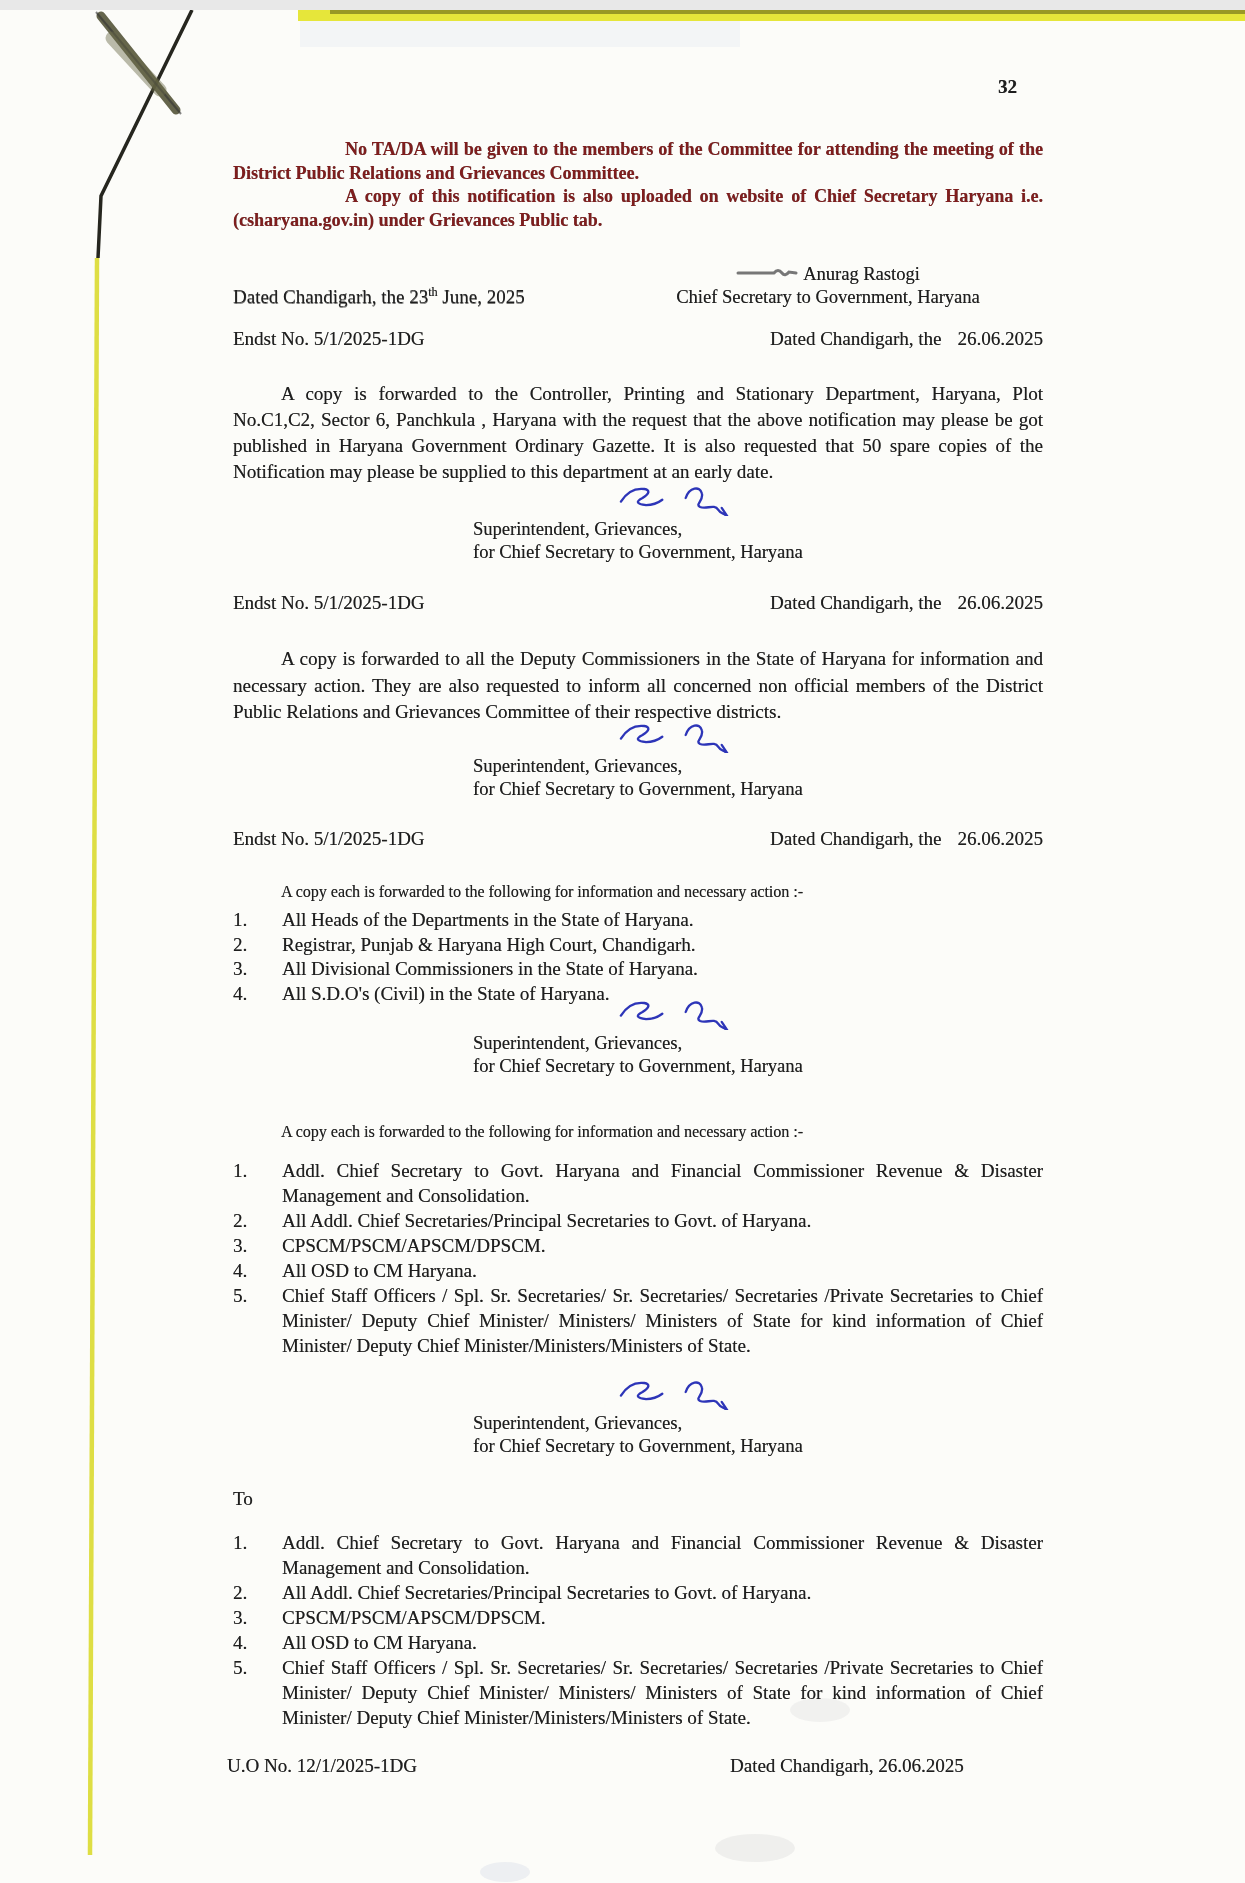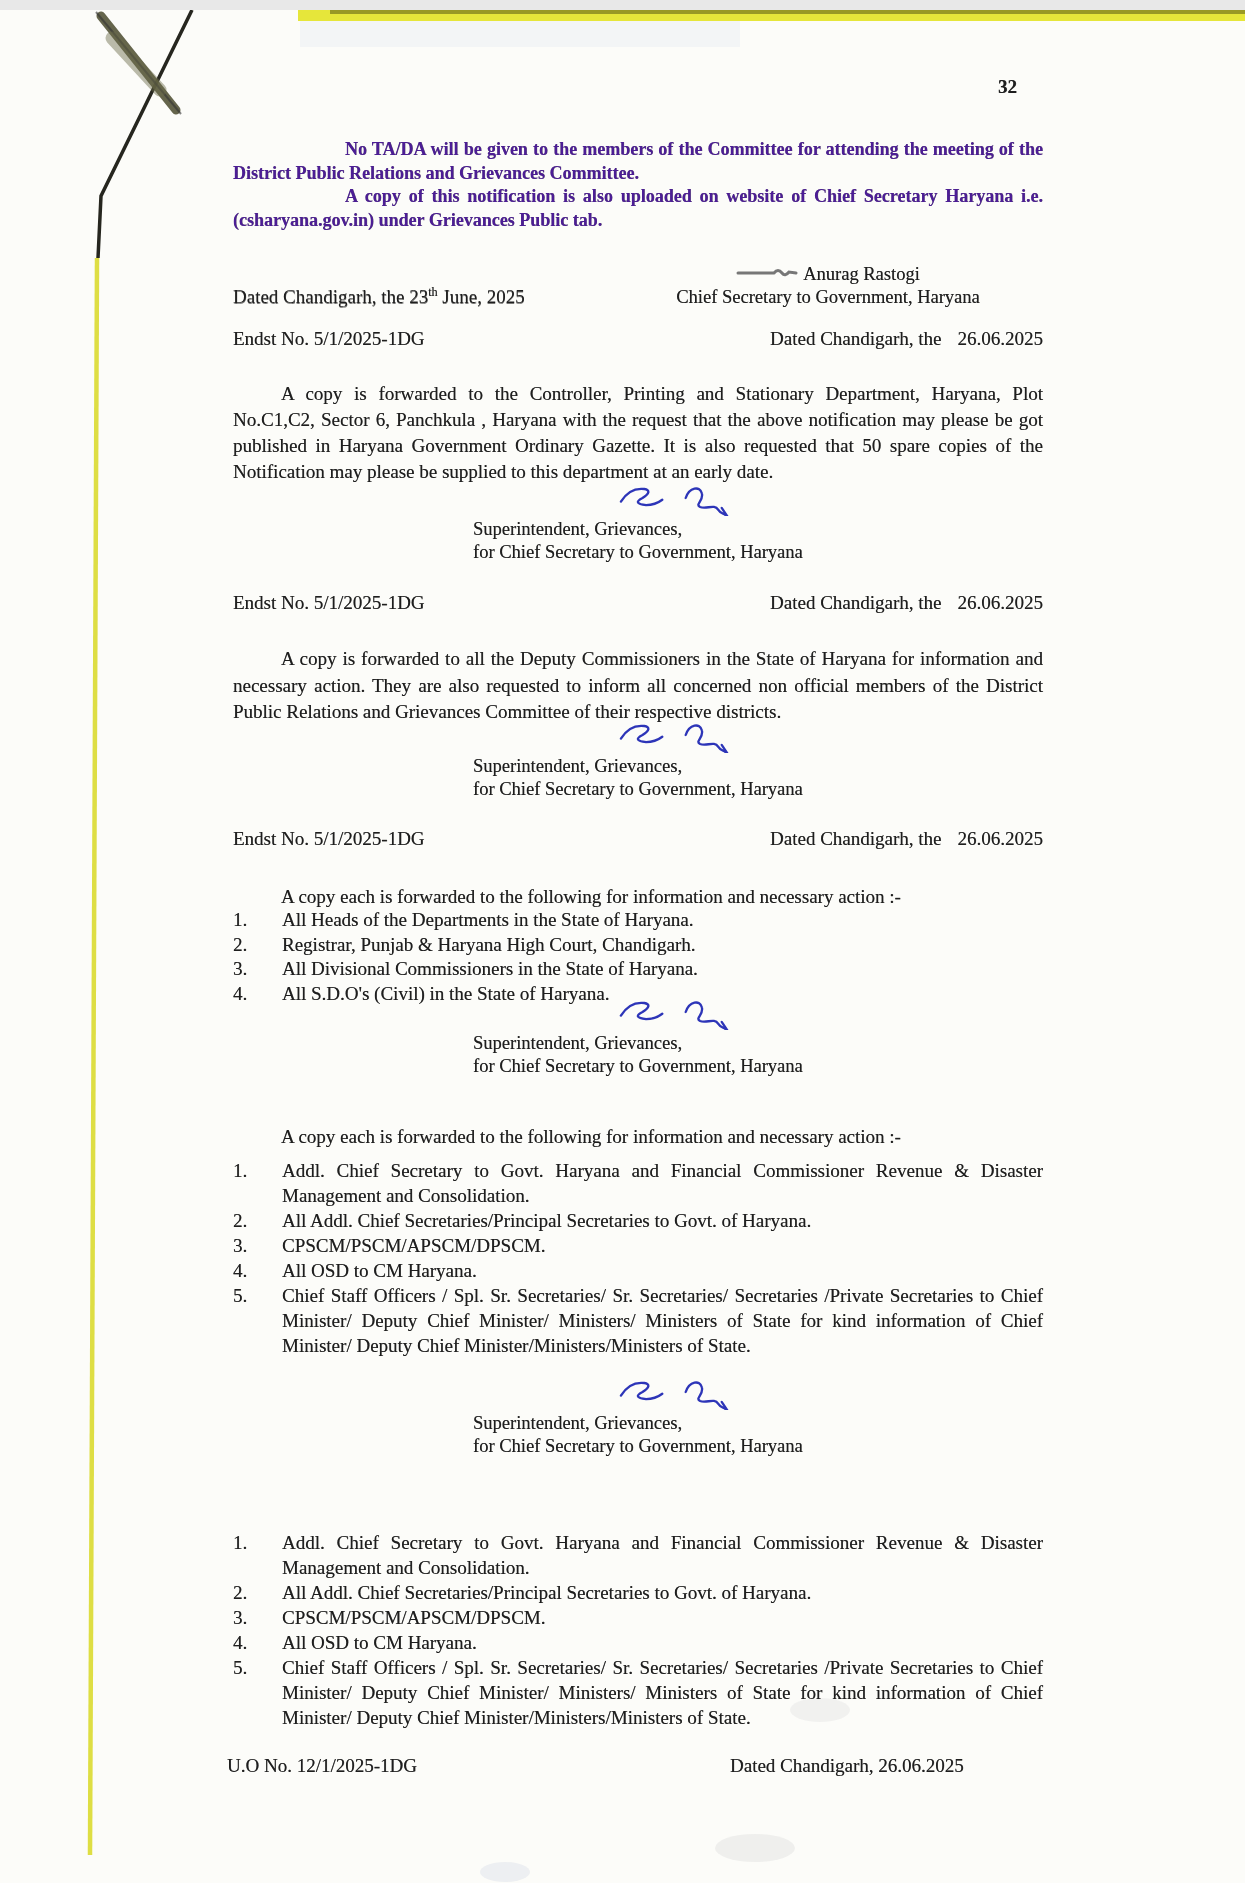--- a/index.html
+++ b/index.html
@@ -6,32 +6,32 @@
   .page{
     position:relative;width:1245px;height:1883px;margin:10px auto;
     background:#fcfcf9;overflow:hidden;
     font-family:Liberation Serif, serif;color:#1e1e1e;
     text-shadow:0.2px 0.2px 0.35px rgba(10,10,10,.55);
   }
   .overlay{position:absolute;left:0;top:0;pointer-events:none;}
   .page-number{position:absolute;top:66px;left:998px;font-size:19px;font-weight:bold;}
   .content{position:absolute;left:233px;top:0;width:810px;height:1883px;}
   .sec{position:absolute;left:0;width:810px;}
-  .intro{top:128px;font-size:18px;font-weight:bold;line-height:23.5px;color:#4c1d95;}
+  .intro{top:128px;font-size:18px;font-weight:bold;line-height:23.5px;color:#7f1d1d;}
   .intro p{margin:0;text-indent:112px;text-align:justify;}
   .sign-row{top:253px;height:60px;}
   .dated-left{position:absolute;top:22px;left:0;font-size:19px;}
   .signatory{position:absolute;top:0;left:430px;width:330px;text-align:center;font-size:18.5px;line-height:23px;}
   .pen-dash{vertical-align:2px;margin-right:5px;}
   .endst-row{display:flex;justify-content:space-between;font-size:19px;}
   .e1{top:318px;} .e2{top:582px;} .e3{top:818px;}
   .endst-date span.d{margin-left:16px;}
   .para{font-size:19px;line-height:26px;text-align:justify;text-indent:48px;}
   .p1{top:352px;} .p2{top:617px;line-height:26.5px;}
-  .copyline{font-size:19px;text-indent:48px;}
+  .copyline{font-size:16px;text-indent:48px;}
   .c1{top:857px;} .c2{top:1097px;}
   .sigblock{position:absolute;left:240px;width:420px;font-size:18.5px;line-height:22.5px;}
   .s1{top:470px;} .s2{top:707px;} .s3{top:984px;} .s4{top:1364px;}
   .sigblock svg{display:block;margin:0 auto 2px auto;}
   .list{font-size:19px;}
   .l1{top:898px;line-height:24.6px;} .l2{top:1148px;line-height:25px;} .l3{top:1520px;line-height:25px;}
   .li{display:flex;}
   .li .num{width:49px;flex:0 0 49px;}
   .li .txt{flex:1;text-align:justify;}
   .to-label{top:1478px;font-size:19px;}
@@ -181,20 +181,21 @@
       <svg width="150" height="36" viewBox="0 0 150 40">
         <g stroke="#2d35b8" stroke-width="2.6" fill="none" stroke-linecap="round">
           <path d="M6 24 q10 -16 26 -14 q10 2 -2 10 q-12 6 4 8 q10 0 18 -6"></path>
           <path d="M78 20 c4 -12 16 -14 18 -5 c2 8 -8 12 -2 15 c7 3 16 -4 20 3 c3 5 8 4 10 8 m-6 -10 l8 12"></path>
         </g>
       </svg>
       <div>Superintendent, Grievances,</div>
       <div>for Chief Secretary to Government, Haryana</div>
     </div>
 
+    <div class="sec to-label">To</div>
 
     <div class="sec list l3">
       <div class="li">
           <span class="num">1.</span>
           <span class="txt">Addl. Chief Secretary to Govt. Haryana and Financial Commissioner Revenue &amp; Disaster Management and Consolidation.</span>
         </div>
       <div class="li">
           <span class="num">2.</span>
           <span class="txt">All Addl. Chief Secretaries/Principal Secretaries to Govt. of Haryana.</span>
         </div>

